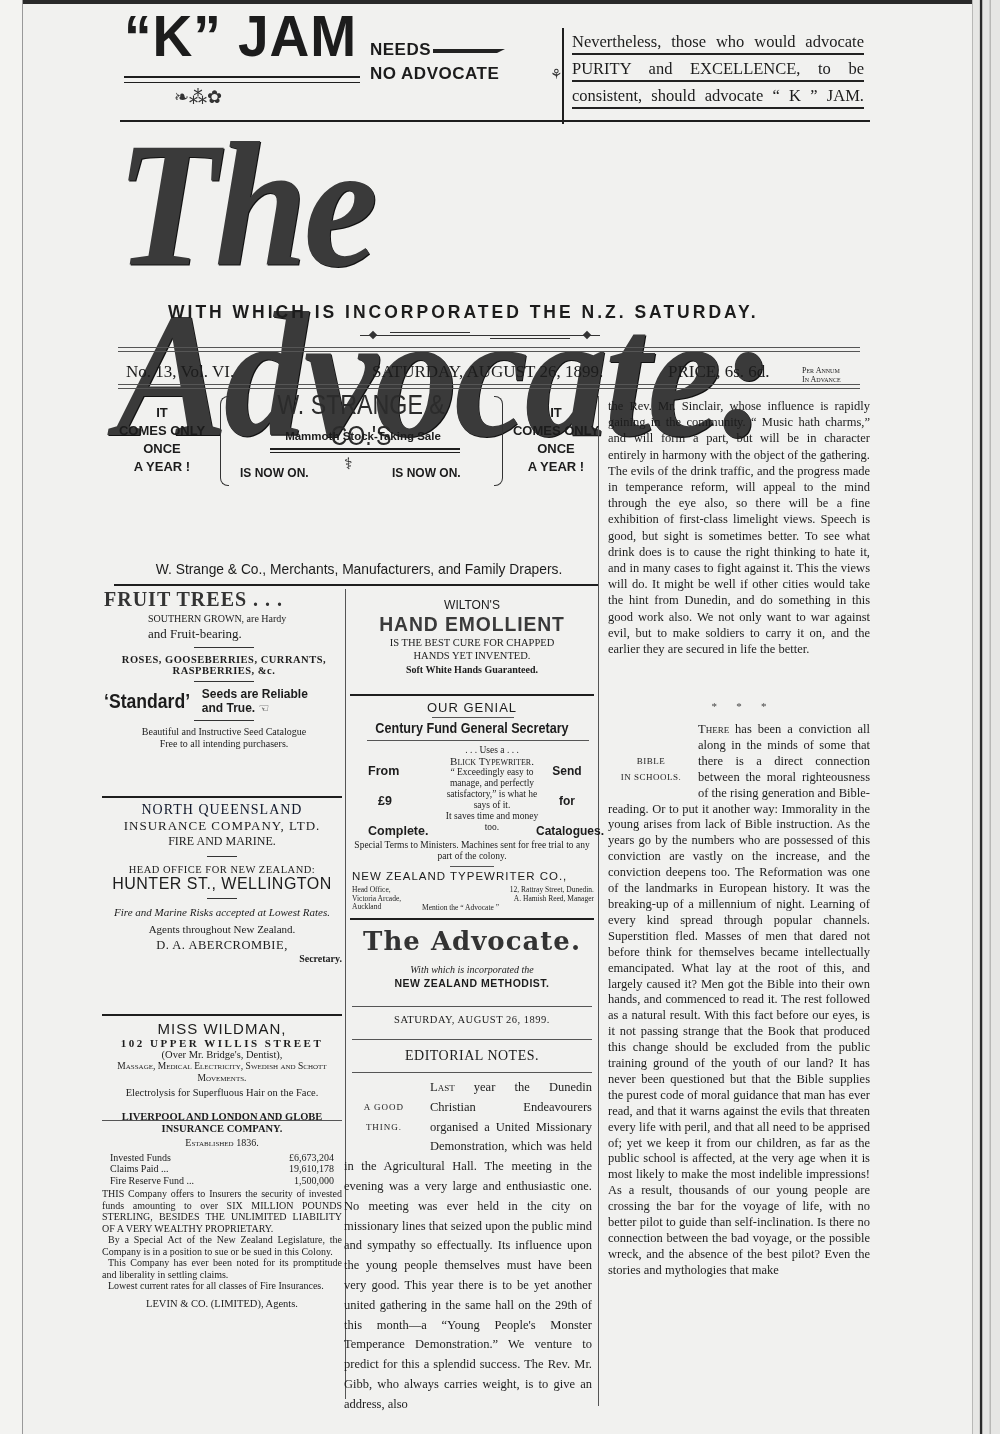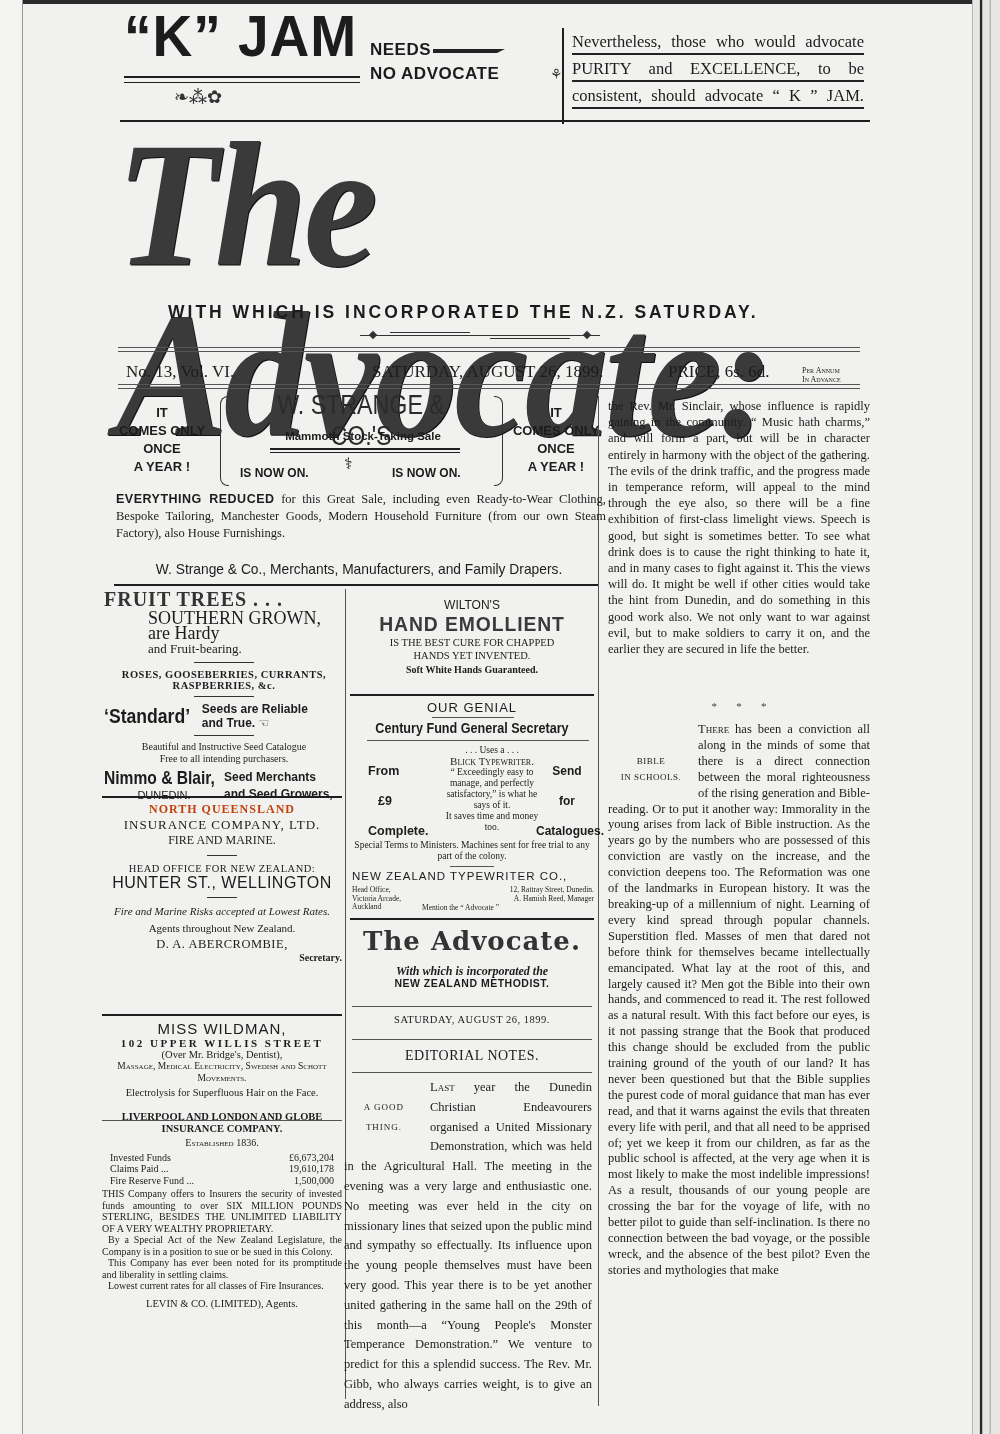--- a/index.html
+++ b/index.html
@@ -106,59 +106,46 @@
   <div class="rule" style="left:248px;top:448px;width:190px;height:1px;"></div>
   <div class="abs sans" style="left:218px;top:462px;font-size:12px;font-weight:bold;">IS NOW ON.</div>
   <div class="abs" style="left:322px;top:450px;font-size:16px;">⚕</div>
   <div class="abs sans" style="left:370px;top:462px;font-size:12px;font-weight:bold;">IS NOW ON.</div>
   <div class="abs sans center" style="left:484px;top:400px;width:100px;font-size:13px;font-weight:bold;line-height:18px;">
     <div>IT</div>
     <div>COMES ONLY</div>
     <div>ONCE</div>
     <div>A YEAR !</div>
   </div>
-  <div class="abs" style="left:94px;top:487px;width:490px;font-size:12.5px;line-height:17px;text-align:justify;padding-left:0;">
-    <span class="sans" style="font-weight:bold;font-size:12.5px;letter-spacing:0.5px;">EVERYTHING REDUCED</span><span> for this Great Sale, including even Ready-to-Wear Clothing, Bespoke Tailoring, Manchester Goods, Modern Household Furniture (from our own Steam Factory), also House Furnishings.</span>
-  </div>
   <div class="abs center" style="left:92px;top:556px;width:490px;font-family:'Liberation Sans',sans-serif;font-size:15px;transform:scaleX(0.92);transform-origin:center top;">W. Strange &amp; Co., Merchants, Manufacturers, and Family Drapers.</div>
   <div class="rule" style="left:92px;top:580px;width:484px;height:2px;"></div>
 
   <div class="abs" style="left:82px;top:584px;width:240px;">
     <div style="font-size:20px;font-weight:bold;letter-spacing:1px;color:#333;">FRUIT TREES . . .</div>
-    <div style="font-size:18px;padding-left:44px;line-height:15px;">SOUTHERN GROWN, are Hardy</div>
+    <div style="font-size:10px;padding-left:44px;line-height:15px;">SOUTHERN GROWN, are Hardy</div>
     <div style="font-size:13px;padding-left:44px;line-height:15px;">and Fruit-bearing.</div>
     <div style="width:60px;height:1px;background:#333;margin:6px auto;"></div>
     <div class="center" style="font-size:10.5px;font-weight:bold;letter-spacing:0.5px;">ROSES, GOOSEBERRIES, CURRANTS,</div>
     <div class="center" style="font-size:10.5px;font-weight:bold;letter-spacing:0.5px;">RASPBERRIES, &amp;c.</div>
     <div style="width:60px;height:1px;background:#333;margin:5px auto;"></div>
     <div style="display:flex;align-items:center;gap:8px;">
       <div class="sans" style="font-size:20px;font-weight:bold;transform:scaleX(0.88);transform-origin:left;">‘Standard’</div>
       <div class="sans" style="font-size:12px;font-weight:bold;line-height:14px;margin-left:-8px;">
         <div>Seeds are Reliable</div>
         <div><span>and True.</span> <span>☜</span></div>
       </div>
     </div>
     <div style="width:60px;height:1px;background:#333;margin:5px auto;"></div>
     <div class="center" style="font-size:10px;line-height:12px;">Beautiful and Instructive Seed Catalogue</div>
     <div class="center" style="font-size:10px;line-height:12px;">Free to all intending purchasers.</div>
-    <div style="display:flex;align-items:flex-start;margin-top:2px;">
-      <div style="width:120px;">
-        <div class="sans" style="font-size:19px;font-weight:bold;transform:scaleX(0.82);transform-origin:left;white-space:nowrap;">Nimmo &amp; Blair,</div>
-        <div class="sans center" style="font-size:11px;">DUNEDIN.</div>
-      </div>
-      <div class="sans" style="font-size:12px;font-weight:bold;line-height:17px;padding-top:2px;">
-        <div>Seed Merchants</div>
-        <div>and Seed Growers,</div>
-      </div>
-    </div>
   </div>
   <div class="rule" style="left:80px;top:792px;width:240px;height:2px;"></div>
 
   <div class="abs center" style="left:80px;top:798px;width:240px;">
-    <div style="font-size:12px;font-weight:bold;letter-spacing:1px;color:#c2410c;">NORTH QUEENSLAND</div>
+    <div style="font-size:14px;font-weight:normal;letter-spacing:1px;color:#0f172a;">NORTH QUEENSLAND</div>
     <div style="font-size:13px;letter-spacing:1px;">INSURANCE COMPANY, LTD.</div>
     <div style="font-size:12px;">FIRE AND MARINE.</div>
     <div style="width:30px;height:1px;background:#333;margin:7px auto;"></div>
     <div style="font-size:10.5px;letter-spacing:0.5px;">HEAD OFFICE FOR NEW ZEALAND:</div>
     <div class="sans" style="font-size:16px;letter-spacing:0.5px;">HUNTER ST., WELLINGTON</div>
     <div style="width:30px;height:1px;background:#333;margin:5px auto;"></div>
     <div style="font-size:11px;font-style:italic;line-height:17px;">Fire and Marine Risks accepted at Lowest Rates.</div>
     <div style="font-size:11px;margin-top:2px;">Agents throughout New Zealand.</div>
     <div style="font-size:12.5px;margin-top:3px;letter-spacing:0.5px;">D. A. ABERCROMBIE,</div>
     <div style="font-size:10px;text-align:right;font-weight:bold;">Secretary.</div>
@@ -237,21 +224,21 @@
     <div>Auckland</div>
   </div>
   <div class="abs" style="left:420px;top:882px;width:152px;font-size:7.5px;line-height:8.5px;text-align:right;">
     <div>12, Rattray Street, Dunedin.</div>
     <div>A. Hamish Reed, Manager</div>
   </div>
   <div class="abs" style="left:400px;top:899px;font-size:7.5px;">Mention the “ Advocate ”</div>
   <div class="rule" style="left:328px;top:914px;width:244px;height:2px;"></div>
 
   <div class="abs center" style="left:328px;top:922px;width:244px;font-family:'DejaVu Serif',serif;font-size:26px;font-weight:bold;color:#333;letter-spacing:1px;">The Advocate.</div>
-  <div class="abs center" style="left:328px;top:960px;width:244px;font-size:12px;font-style:italic;font-weight:bold;">With which is incorporated the</div>
+  <div class="abs center" style="left:328px;top:960px;width:244px;font-size:10px;font-style:italic;font-weight:normal;">With which is incorporated the</div>
   <div class="abs center sans" style="left:328px;top:973px;width:244px;font-size:10.5px;font-weight:bold;letter-spacing:0.5px;">NEW ZEALAND METHODIST.</div>
   <div class="hair" style="left:330px;top:1002px;width:240px;"></div>
   <div class="abs center" style="left:328px;top:1010px;width:244px;font-size:10.5px;letter-spacing:0.5px;">SATURDAY, AUGUST 26, 1899.</div>
   <div class="hair" style="left:330px;top:1035px;width:240px;"></div>
   <div class="abs center" style="left:328px;top:1044px;width:244px;font-size:14px;letter-spacing:0.5px;">EDITORIAL NOTES.</div>
   <div class="hair" style="left:330px;top:1068px;width:240px;"></div>
 
   <div class="abs col-text" style="left:322px;top:1074px;width:248px;font-size:12.5px;line-height:19.8px;">
     <div style="float:left;width:80px;margin-top:20px;margin-right:6px;font-size:9px;line-height:19.8px;text-align:center;letter-spacing:1px;">
       <div>A GOOD</div>

